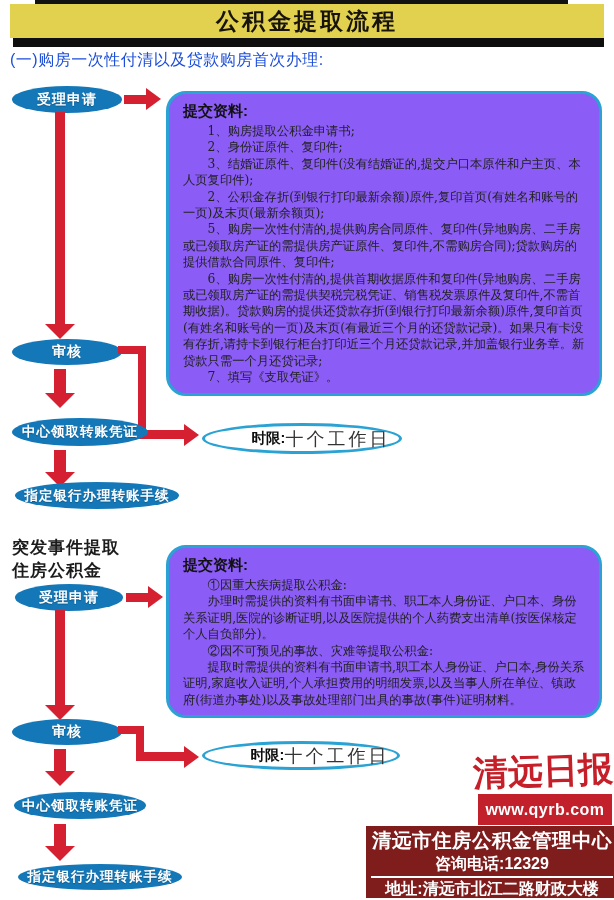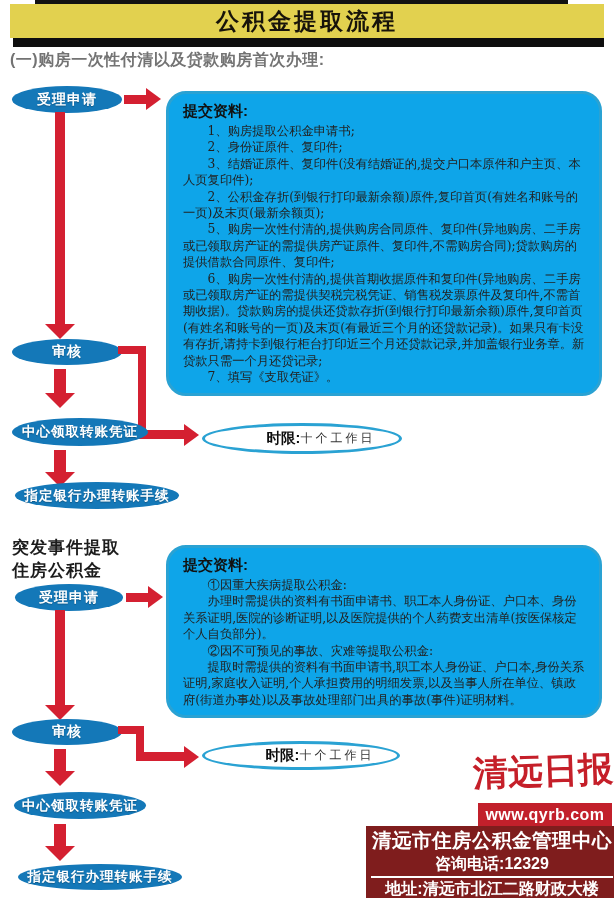--- a/index.html
+++ b/index.html
@@ -15,21 +15,21 @@
   .title-bar{
     left:10px;top:4px;width:594px;height:34px;background:#e2d14f;
     display:flex;align-items:center;justify-content:center;
   }
   .title-bar span{
     font-size:23px;font-weight:bold;color:#17130a;letter-spacing:3px;
     font-family:"Liberation Sans","DejaVu Sans",sans-serif;
     text-align:right;
   }
   .title-underline{left:13px;top:38px;width:591px;height:9px;background:#0e0e0e;}
-  .subtitle{left:10px;top:50px;font-size:16px;font-weight:700;color:#737373;letter-spacing:.5px;}
+  .subtitle{left:10px;top:50px;font-size:16px;font-weight:400;color:#1d4ed8;letter-spacing:.5px;}
 
   
   .oval{
     background:#1478b8;border-radius:50%;
     display:flex;align-items:center;justify-content:center;
     color:#fff;font-weight:bold;font-size:14px;letter-spacing:1px;
     text-shadow:0 1px 1px rgba(0,0,0,.25);
   }
   .side-heading{
     left:12px;top:536px;font-size:17px;font-weight:700;color:#1c1c1c;
@@ -44,52 +44,52 @@
     border-top:15px solid #d42031;
   }
   .head-right{
     width:0;height:0;
     border-top:11px solid transparent;border-bottom:11px solid transparent;
     border-left:15px solid #d42031;
   }
 
   
   .mat-box{
-    border:3px solid #2aa2d3;border-radius:20px;background:#0ea5e9;
+    border:3px solid #2aa2d3;border-radius:20px;background:#8b5cf6;
     padding:8px 14px 6px 14px;box-sizing:border-box;
   }
   .mat-title{
     font-size:15px;font-weight:bold;color:#111;margin:0 0 2px 0;
     font-family:"Liberation Sans","DejaVu Sans",sans-serif;
   }
   .mat-box p{
     margin:0;text-indent:2em;font-size:12.3px;line-height:16.4px;color:#222;
     font-family:"DejaVu Serif","Liberation Serif",serif;
   }
 
   
   .time-oval{
     background:#fff;border:3px solid #2aa2d3;border-radius:50%;
     display:flex;align-items:center;justify-content:center;box-sizing:border-box;
   }
   .time-oval .tl-label{font-size:14.5px;font-weight:bold;color:#0d0d0d;margin-left:38px;}
   .time-oval .tl-value{
-    font-size:12px;color:#333;letter-spacing:3px;
+    font-size:18px;color:#333;letter-spacing:3px;
     font-family:"DejaVu Serif","Liberation Serif",serif;
   }
 
   
   .paper-logo{
     left:473px;top:748px;width:140px;font-size:35px;font-weight:bold;color:#c51f29;
     font-family:"DejaVu Serif","Liberation Serif",serif;
     transform:rotate(-2deg);letter-spacing:0px;line-height:46px;text-align:center;
   }
   .www-banner{
-    left:478px;top:794px;width:134px;height:24px;background:#c2202b;
-    display:flex;align-items:center;justify-content:center;margin-top:9px;
+    left:478px;top:794px;width:134px;height:31px;background:#c2202b;
+    display:flex;align-items:center;justify-content:center;
   }
   .www-banner span{color:#fff;font-weight:bold;font-size:16px;letter-spacing:.5px;}
   .contact-box{
     left:355px;top:826px;width:252px;height:72px;background:#7f1d1d;color:#fff;
     text-align:center;box-sizing:border-box;padding-top:3px;margin-left:11px;
   }
   .contact-org{font-size:19.5px;font-weight:bold;letter-spacing:.5px;line-height:23px;}
   .contact-phone{font-size:16px;font-weight:bold;line-height:23px;}
   .contact-divider{border-top:2px solid #fff;margin:1px 5px 1px 5px;}
   .contact-address{font-size:16px;font-weight:600;line-height:19px;}

